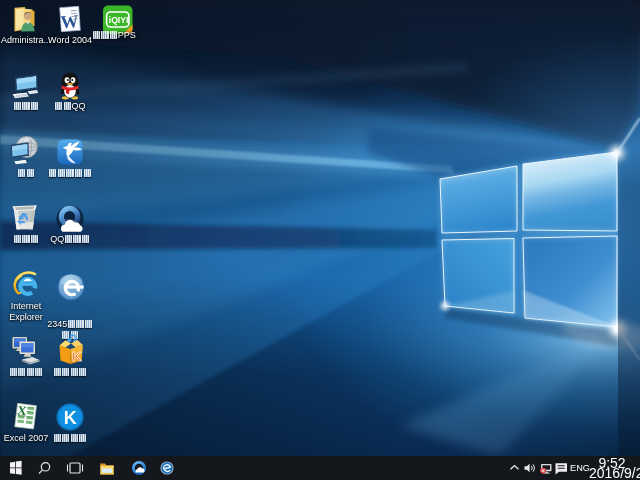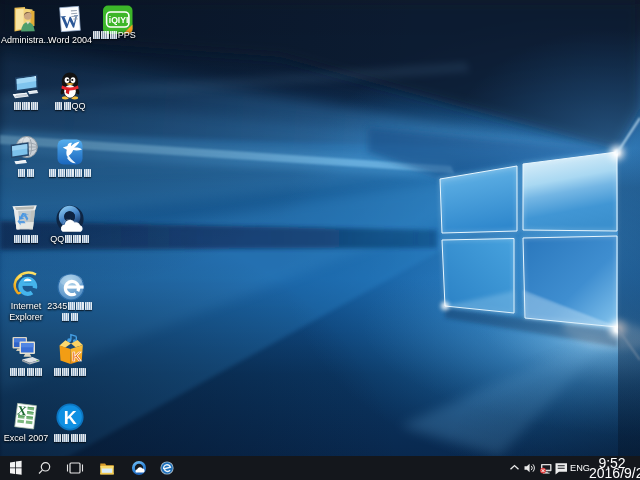--- a/index.html
+++ b/index.html
@@ -320,21 +320,21 @@
             <stop offset="0.55" stop-color="#699fcf"></stop>
             <stop offset="1" stop-color="#3c7cb4"></stop>
   </radialGradient>
         </defs>
   <circle cx="15" cy="15" r="13" fill="url(#eg)"></circle>
   <circle cx="15" cy="15" r="13" fill="none" stroke="#2a6ba8" stroke-width="1.2"></circle>
   <ellipse cx="15" cy="8.6" rx="11.4" ry="6" fill="#d8ebf7" opacity="0.25"></ellipse>
   <path d="M21.8,19.2 A6.6,6.6 0 1 0 19.6,21.6" stroke="#ffffff" stroke-width="3.2" fill="none"></path>
   <rect x="8.6" y="13.5" width="19" height="3.1" fill="#ffffff"></rect>
 </svg>
-<div class="lbl" style="left:28px;top:301px">2345<span class="cj"></span><span class="cj"></span><span class="cj"></span><br><span class="cj"></span><span class="cj"></span></div>
+<div class="lbl" style="left:28px;top:319px">2345<span class="cj"></span><span class="cj"></span><span class="cj"></span><br><span class="cj"></span><span class="cj"></span></div>
 
 <svg class="icon" style="left:11px;top:336px" width="30" height="30" viewBox="0 0 30 30">
   <rect x="1.5" y="1" width="14.5" height="11.5" rx="1" fill="#dcd6c5"></rect>
   <rect x="3" y="2.4" width="11.5" height="8.6" fill="#2f63c8"></rect>
   <rect x="3" y="2.4" width="11.5" height="4" fill="#4a7ede" opacity="0.9"></rect>
   <polygon points="6.5,12.5 11,12.5 12.5,15 5,15" fill="#ccc5b2"></polygon>
   <rect x="8.5" y="5.5" width="15.5" height="12.5" rx="1" fill="#e8e2d1"></rect>
   <rect x="10" y="7" width="12.5" height="9.5" fill="#3a70d8"></rect>
   <rect x="10" y="7" width="12.5" height="4.3" fill="#5588e4" opacity="0.9"></rect>
   <polygon points="14,18 19,18 20.5,20.8 12.5,20.8" fill="#d8d2bf"></polygon>

